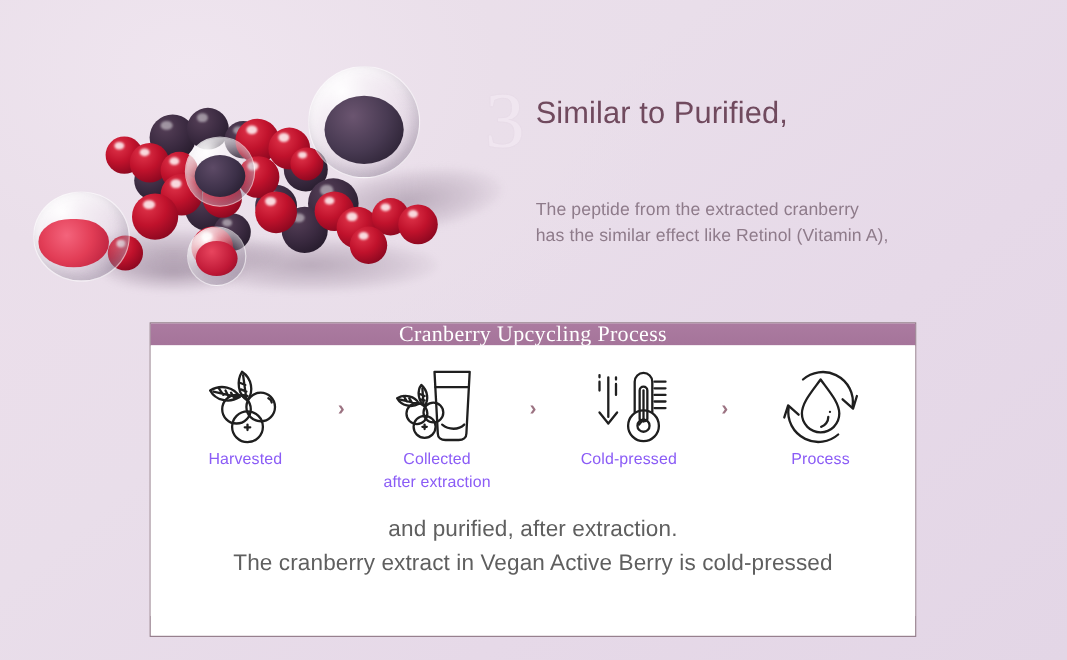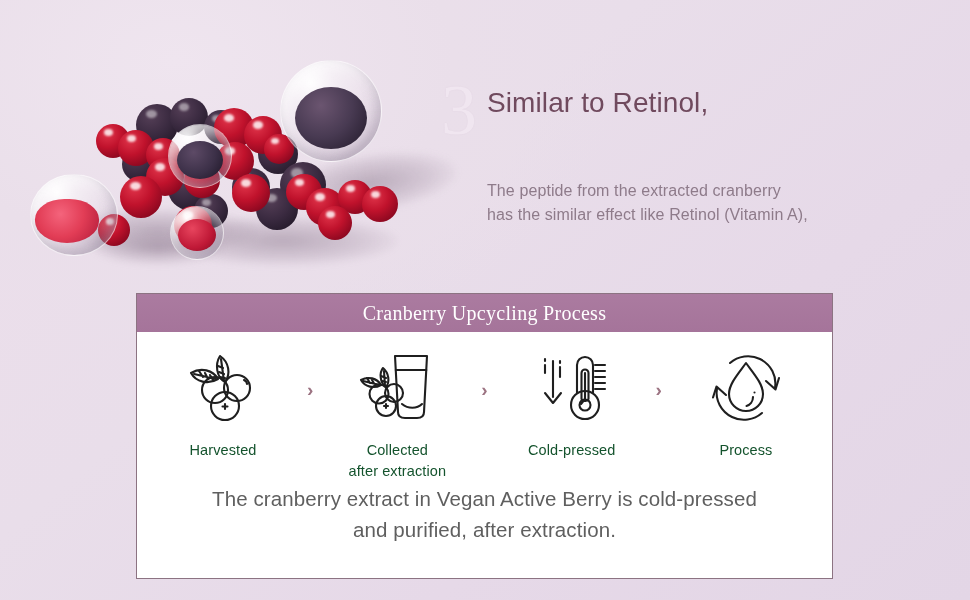--- a/index.html
+++ b/index.html
@@ -120,21 +120,21 @@
     position: absolute;
     left: 136px;
     top: 293px;
     width: 697px;
     height: 286px;
     background: #ffffff;
     border: 1px solid #8c7382;
     box-sizing: border-box;
   }
   .panel-header {
-    height: 38px;
+    height: 20px;
     background: #a9769b;
     background: linear-gradient(180deg, #ab7ba0 0%, #a5749a 100%);
     display: flex;
     align-items: center;
     justify-content: center;
   }
   .panel-header-title {
     color: #ffffff;
     font-family: "Liberation Serif", serif;
     font-size: 20px;
@@ -159,24 +159,23 @@
     flex-direction: column;
     align-items: center;
   }
   .step-icon {
     height: 76px;
     display: flex;
     align-items: center;
     justify-content: center;
   }
   .step-label {
-    margin-top: 14px;
     font-size: 14.5px;
     line-height: 1.42;
-    color: #14532d;
+    color: #8b5cf6;
     text-align: center;
     letter-spacing: 0.1px;
   }
   .chev {
     width: 26px;
     padding-top: 30px;
     text-align: center;
     color: #9c7382;
     font-size: 19px;
     font-weight: 700;
@@ -250,21 +249,21 @@
       </div>
       <div class="orb" style="left:152px; top:160px; width:52px; height:52px;">
         <div class="orb-fill" style="left:7px; top:12px; width:38px; height:32px; background:radial-gradient(circle at 38% 30%, #e8455e 0%, #bf1836 60%, #8b0c24 95%);"></div>
       </div>
     </div>
   </div>
 
   <div class="numeral">3</div>
 
   <div class="headline">
-    <span class="ln">Similar to Retinol,</span>
+    <span class="ln">Similar to Purified,</span>
   </div>
 
   <div class="body-copy">
     <span class="ln">The peptide from the extracted cranberry</span>
     <span class="ln">has the similar effect like Retinol (Vitamin A),</span>
   </div>
 
   <div class="panel">
 
     <div class="panel-header">
@@ -355,20 +354,20 @@
             </svg>
           </div>
           <div class="step-label">
             <span>Process</span>
           </div>
         </div>
 
       </div>
 
       <div class="caption">
+        <span class="ln">and purified, after extraction.</span>
         <span class="ln">The cranberry extract in Vegan Active Berry is cold-pressed</span>
-        <span class="ln">and purified, after extraction.</span>
       </div>
 
     </div>
   </div>
 
 </div>
 
 </body></html>

